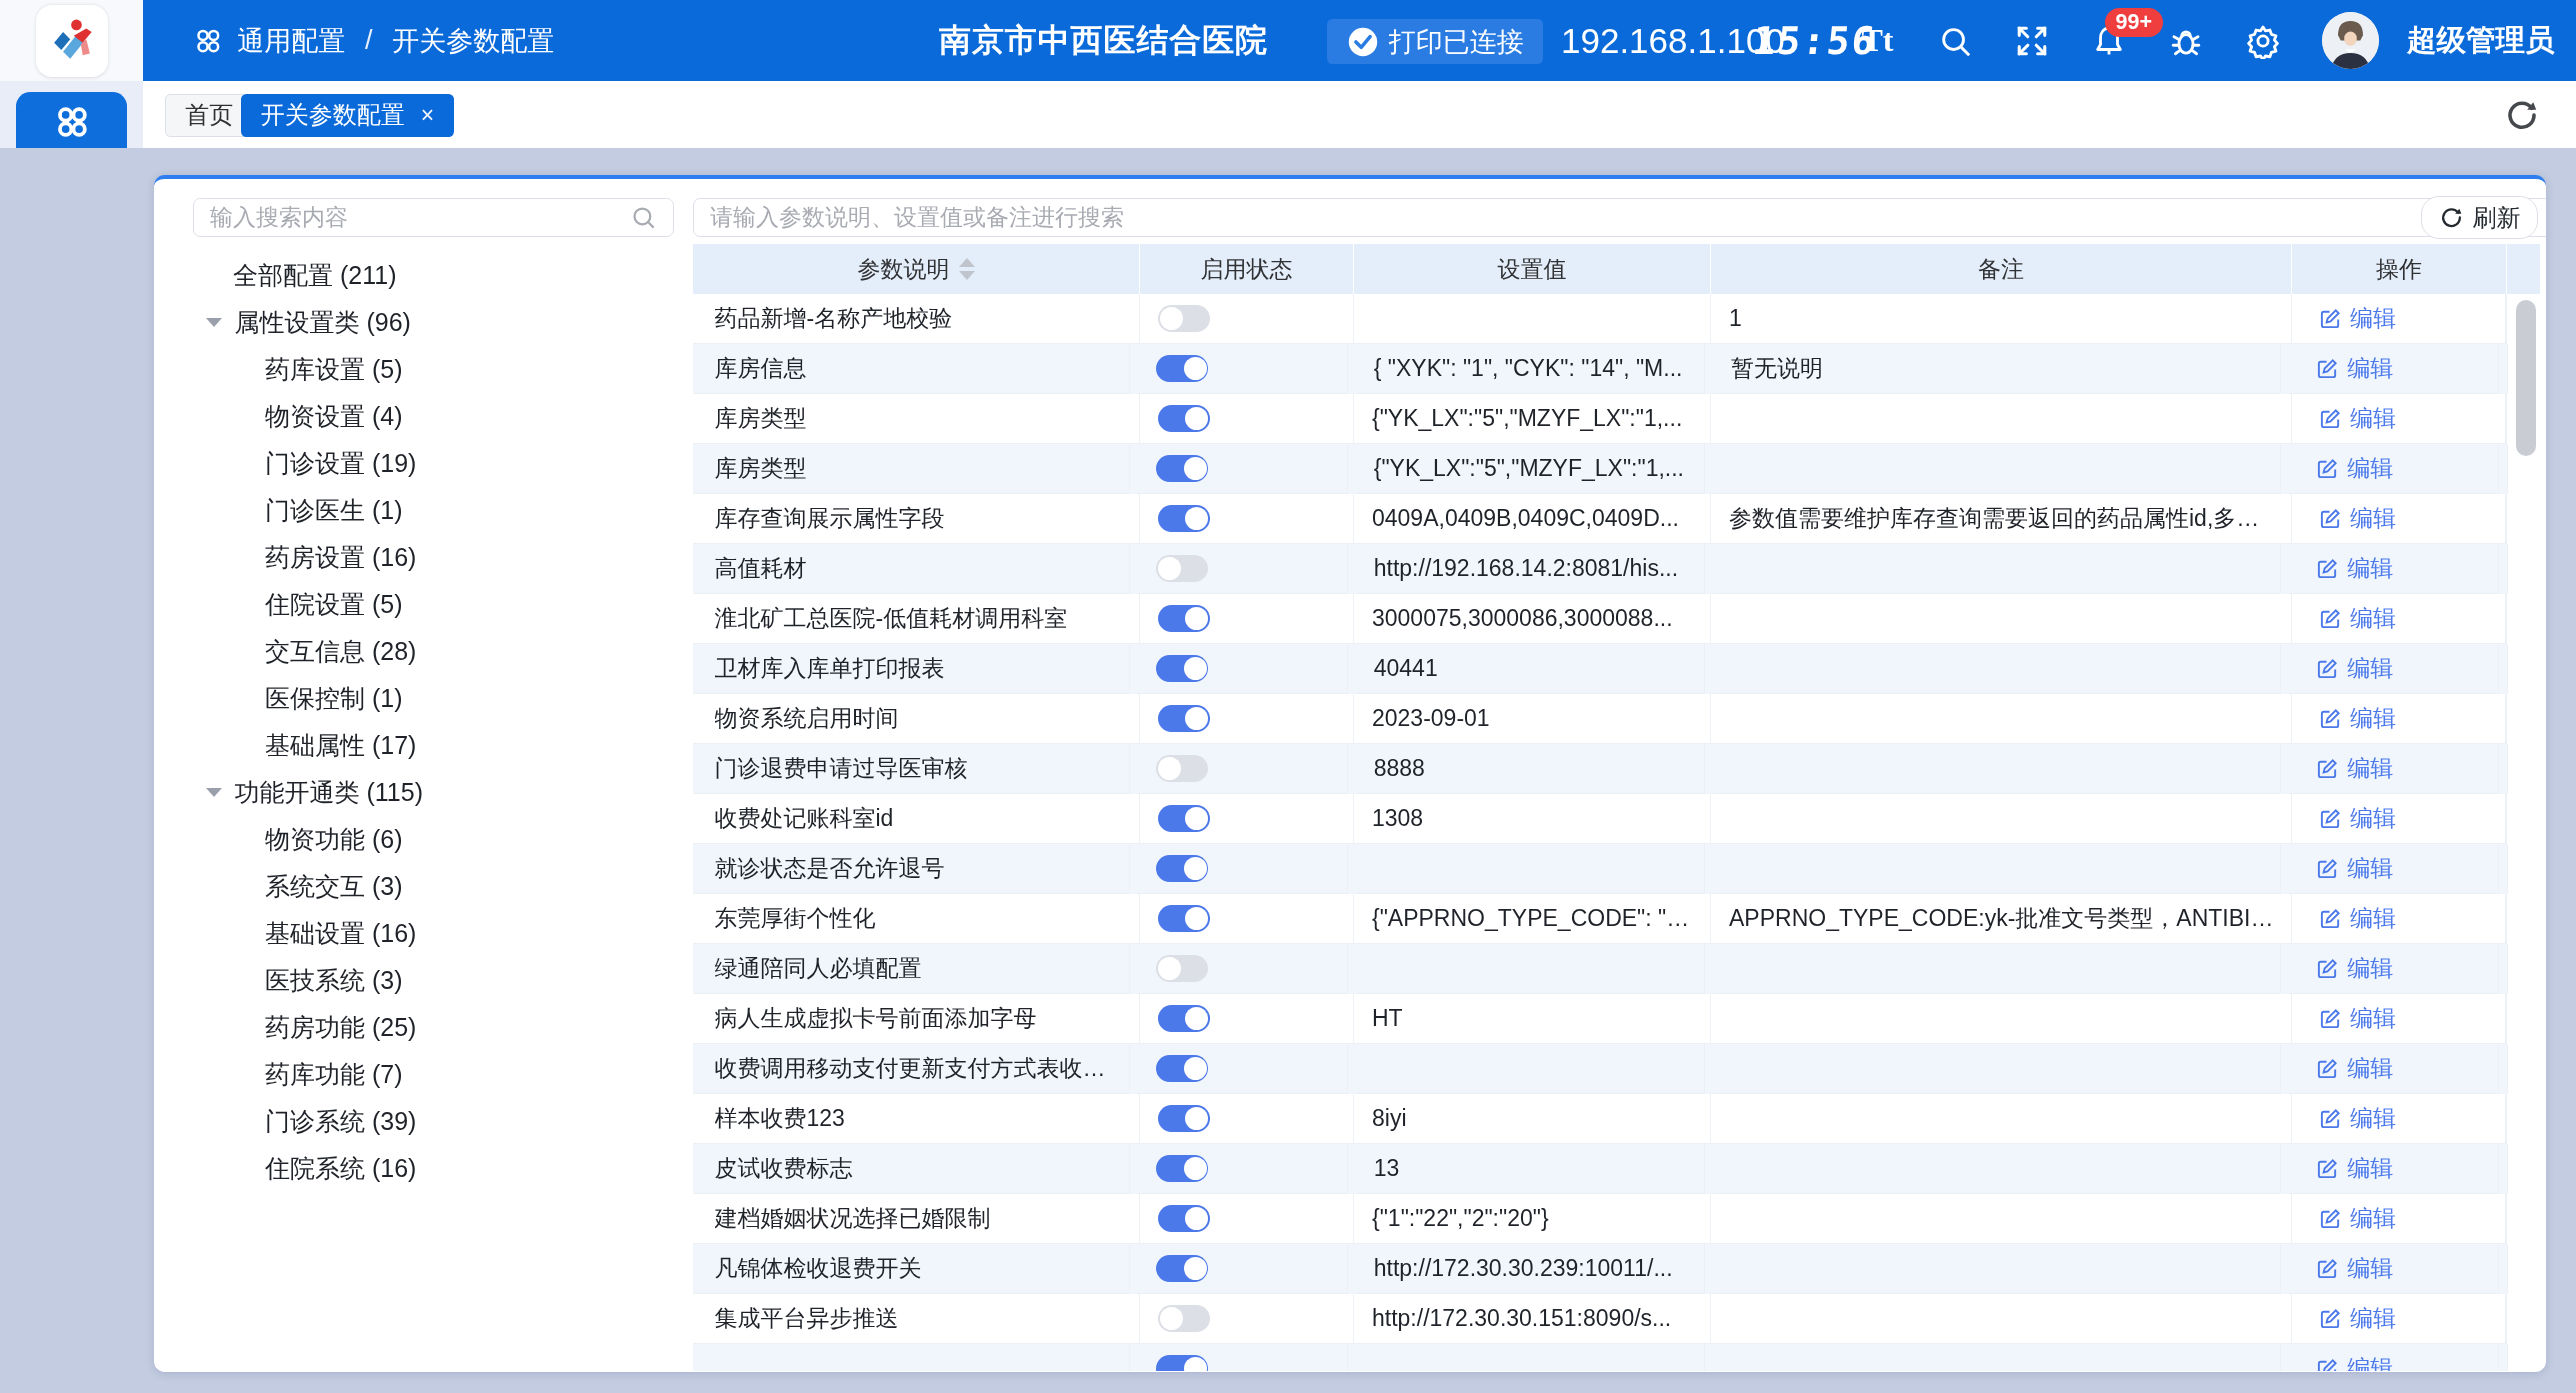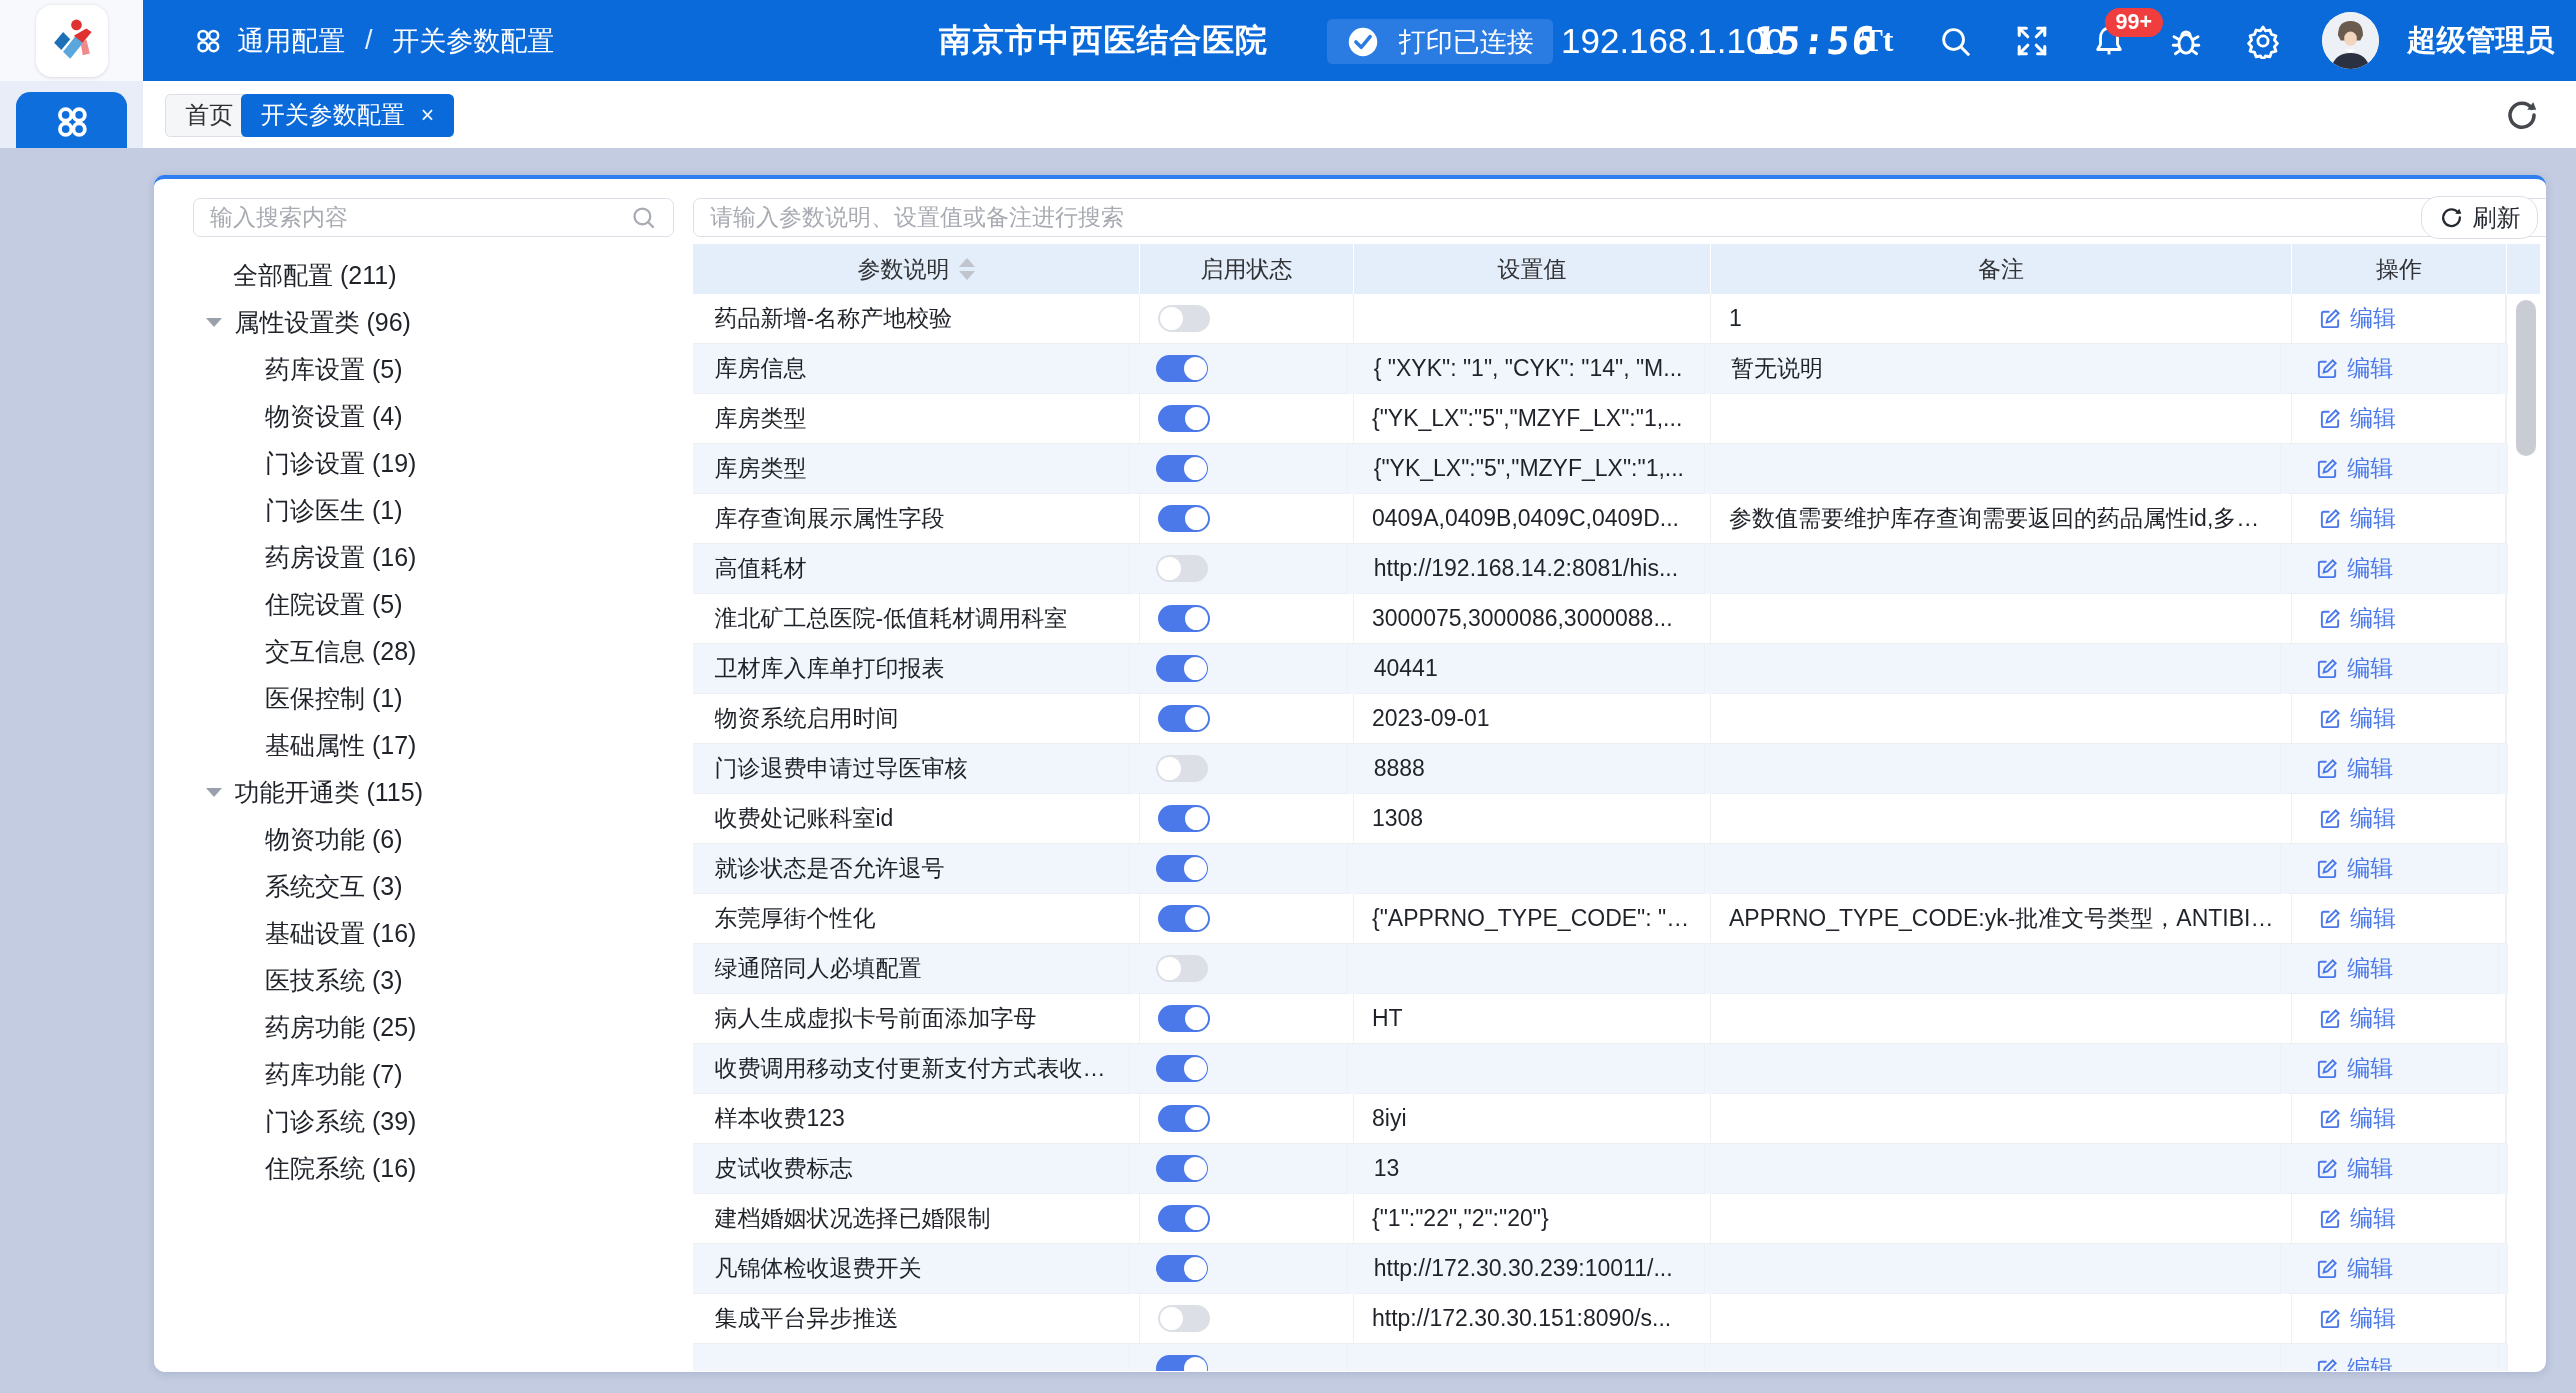--- a/index.html
+++ b/index.html
@@ -11,21 +11,21 @@
   html,body{width:2576px;height:1394px;overflow:hidden;}
   body{font-family:"Liberation Sans","DejaVu Sans",sans-serif;color:var(--text-dark);background:var(--page-bg);position:relative;}
 
   
   .topbar{position:absolute;left:0;top:0;width:2576px;height:81px;background:var(--topbar-blue);}
   .logo-strip{position:absolute;left:0;top:0;width:143px;height:81px;background:#f7f9fc;display:flex;align-items:center;justify-content:center;}
   .logo-box{width:72px;height:72px;background:#fff;border-radius:16px;display:flex;align-items:center;justify-content:center;box-shadow:0 0.9px 3.6px rgba(0,0,0,.12);}
   .breadcrumb{position:absolute;left:193px;top:0;height:81px;display:flex;align-items:center;gap:14.3px;color:#fff;font-size:27px;font-weight:500;}
   .bc-sep{opacity:.9;font-weight:400;margin:0 5.4px;}
   .hospital{position:absolute;left:939px;top:0;height:81px;display:flex;align-items:center;color:#fff;font-size:32px;font-weight:700;letter-spacing:0.9px;}
-  .print-badge{position:absolute;left:1327px;top:19px;height:45px;padding:0 19.7px;background:#2a7ce2;border-radius:5.4px;display:flex;align-items:center;gap:20px;color:#fff;font-size:27px;font-weight:500;}
+  .print-badge{position:absolute;left:1327px;top:19px;height:45px;padding:0 19.7px;background:#2a7ce2;border-radius:5.4px;display:flex;align-items:center;gap:10px;color:#fff;font-size:27px;font-weight:500;}
   .ip{position:absolute;left:1561px;top:0;height:81px;display:flex;align-items:center;color:#fff;font-size:35px;font-weight:500;}
   .clock{position:absolute;left:1753px;top:0;height:81px;display:flex;align-items:center;color:#fff;font-size:38px;font-weight:700;font-family:"DejaVu Sans Mono",monospace;transform:skewX(-6deg);letter-spacing:1.8px;}
   .top-icons{position:absolute;right:21.5px;top:0;height:81px;display:flex;align-items:center;gap:41px;}
   .tico{width:36px;height:36px;display:flex;align-items:center;justify-content:center;position:relative;cursor:pointer;}
   .tt{color:#fff;font-family:"Liberation Serif","DejaVu Serif",serif;font-size:32px;font-weight:600;}
   .bell-wrap{position:relative;text-decoration:underline;}
   .notif-badge{position:absolute;left:14.3px;top:-14.3px;background:var(--badge-red);color:#fff;font-size:21.5px;font-weight:700;border-radius:18px;padding:1.8px 10.7px;line-height:25px;}
   .avatar{width:57px;height:57px;border-radius:50%;overflow:hidden;background:#eef2f6;}
   .user-name{color:#fff;font-size:29.5px;font-weight:600;margin-left:-12.5px;}
 

